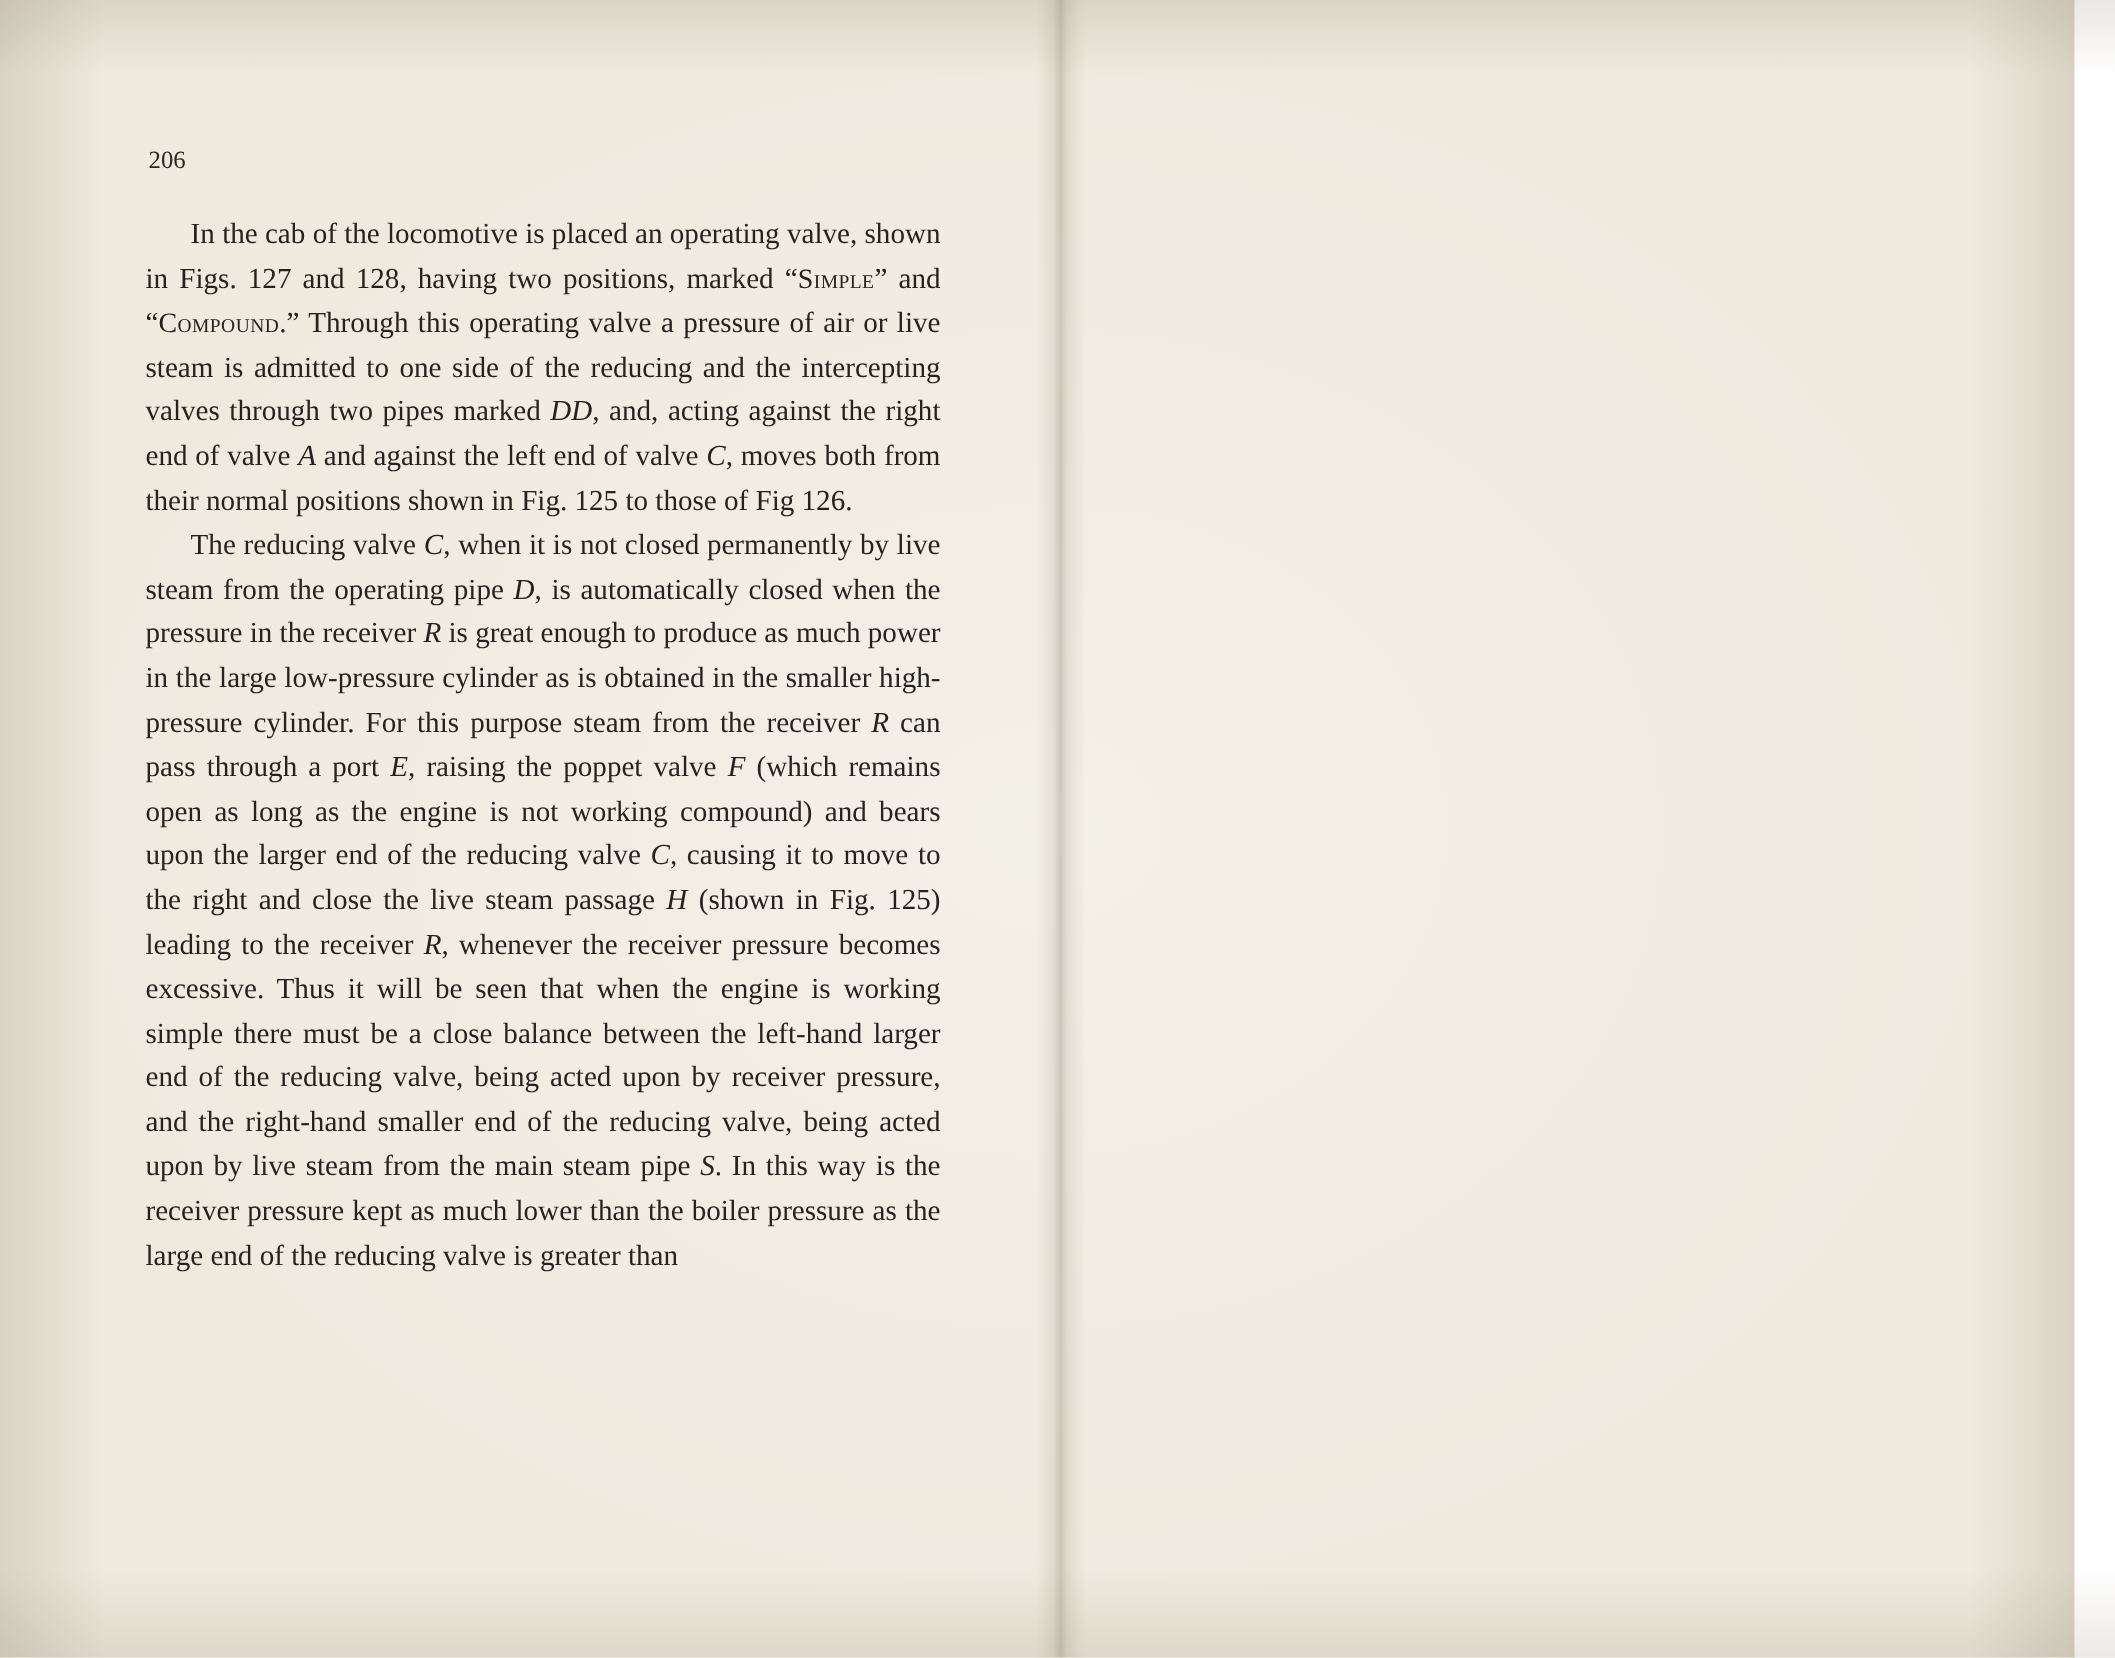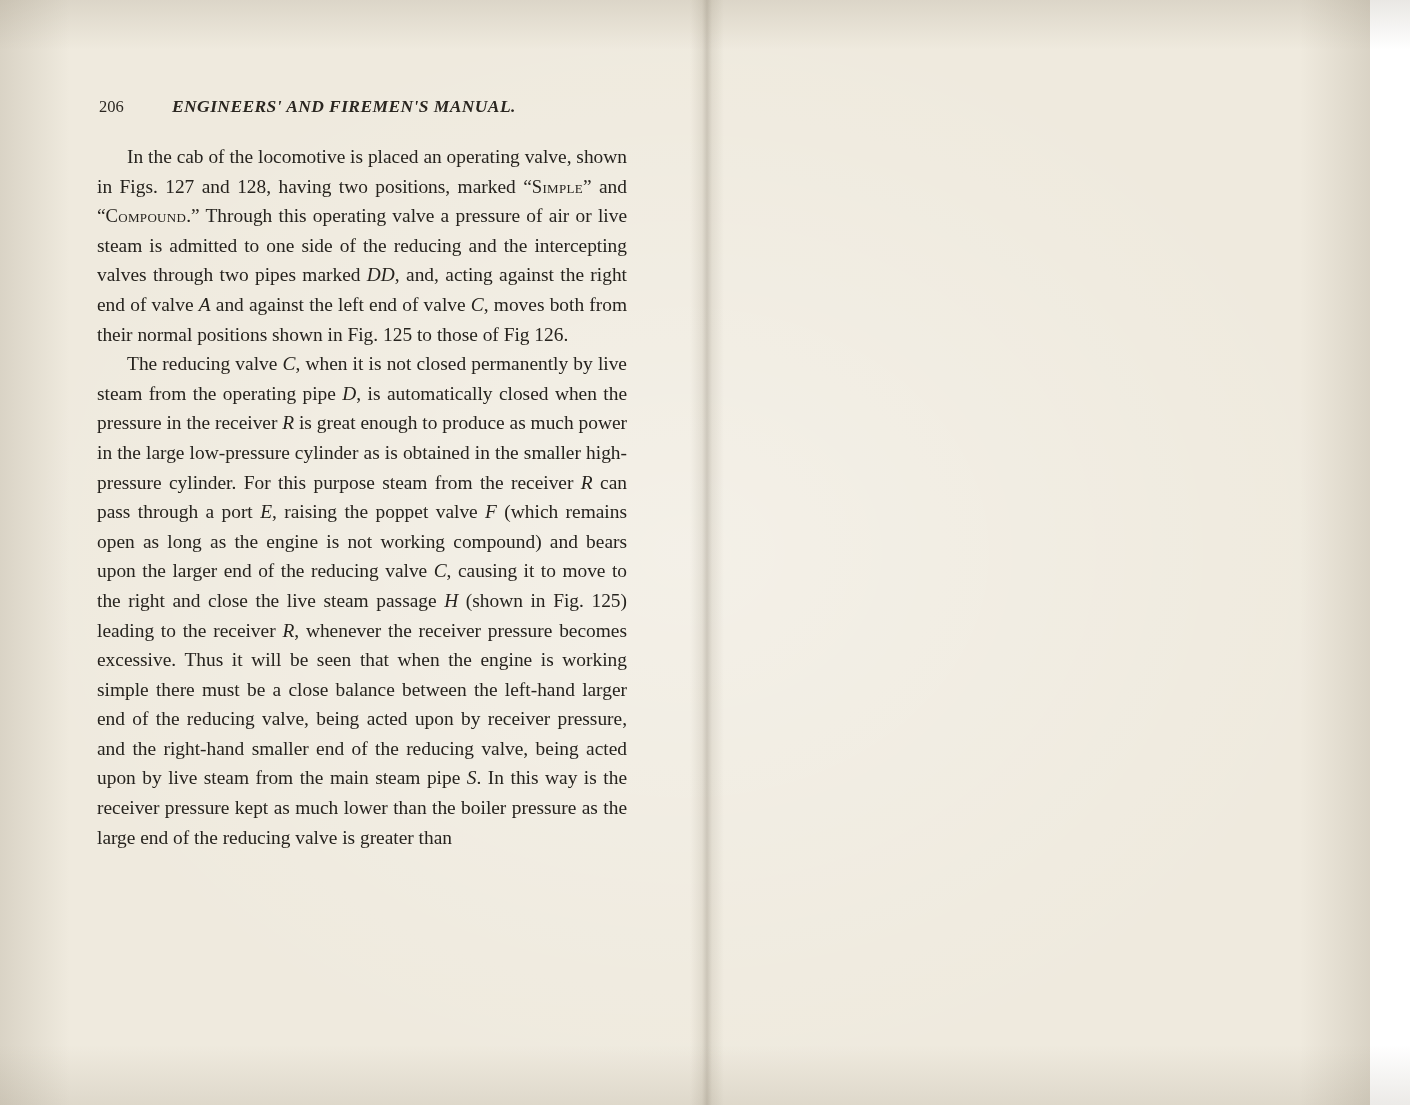--- a/index.html
+++ b/index.html
@@ -13,20 +13,21 @@
     overflow: hidden;
     font-family: "Liberation Serif", serif;
   }
   .spread {
     position: relative;
     width: 1370px;
     height: 1105px;
     background: #efeade;
     background-image:
       radial-gradient(ellipse at 50% 50%, rgba(255,255,255,0.30) 0%, rgba(255,255,255,0) 70%);
+    padding-left: 13px;
   }
   
   .gutter {
     position: absolute;
     left: 690px;
     top: 0;
     width: 34px;
     height: 1105px;
     background: linear-gradient(to right,
       rgba(150,140,120,0.00) 0%,
@@ -112,21 +113,20 @@
   }
   em.it { font-style: italic; }
 </style>
 </head>
 <body>
 
 <div class="spread">
 
   <div class="page page-left">
     <div class="folio folio-left">206</div>
-    <div class="running-head rh-left">ENGINEERS' AND FIREMEN'S MANUAL.</div>
 
     <div class="textblock tb-left">
       <p>
         In the cab of the locomotive is placed an operating valve, shown in Figs. 127 and 128, having two positions, marked “<span class="smallcaps">Simple</span>” and “<span class="smallcaps">Compound</span>.” Through this operating valve a pressure of air or live steam is admitted to one side of the reducing and the intercepting valves through two pipes marked <em class="it">DD</em>, and, acting against the right end of valve <em class="it">A</em> and against the left end of valve <em class="it">C</em>, moves both from their normal positions shown in Fig. 125 to those of Fig 126.
       </p>
       <p>
         The reducing valve <em class="it">C</em>, when it is not closed permanently by live steam from the operating pipe <em class="it">D</em>, is automatically closed when the pressure in the receiver <em class="it">R</em> is great enough to produce as much power in the large low-pressure cylinder as is obtained in the smaller high-pressure cylinder. For this purpose steam from the receiver <em class="it">R</em> can pass through a port <em class="it">E</em>, raising the poppet valve <em class="it">F</em> (which remains open as long as the engine is not working compound) and bears upon the larger end of the reducing valve <em class="it">C</em>, causing it to move to the right and close the live steam passage <em class="it">H</em> (shown in Fig. 125) leading to the receiver <em class="it">R</em>, whenever the receiver pressure becomes excessive. Thus it will be seen that when the engine is working simple there must be a close balance between the left-hand larger end of the reducing valve, being acted upon by receiver pressure, and the right-hand smaller end of the reducing valve, being acted upon by live steam from the main steam pipe <em class="it">S</em>. In this way is the receiver pressure kept as much lower than the boiler pressure as the large end of the reducing valve is greater than
       </p>
     </div>
   </div>

